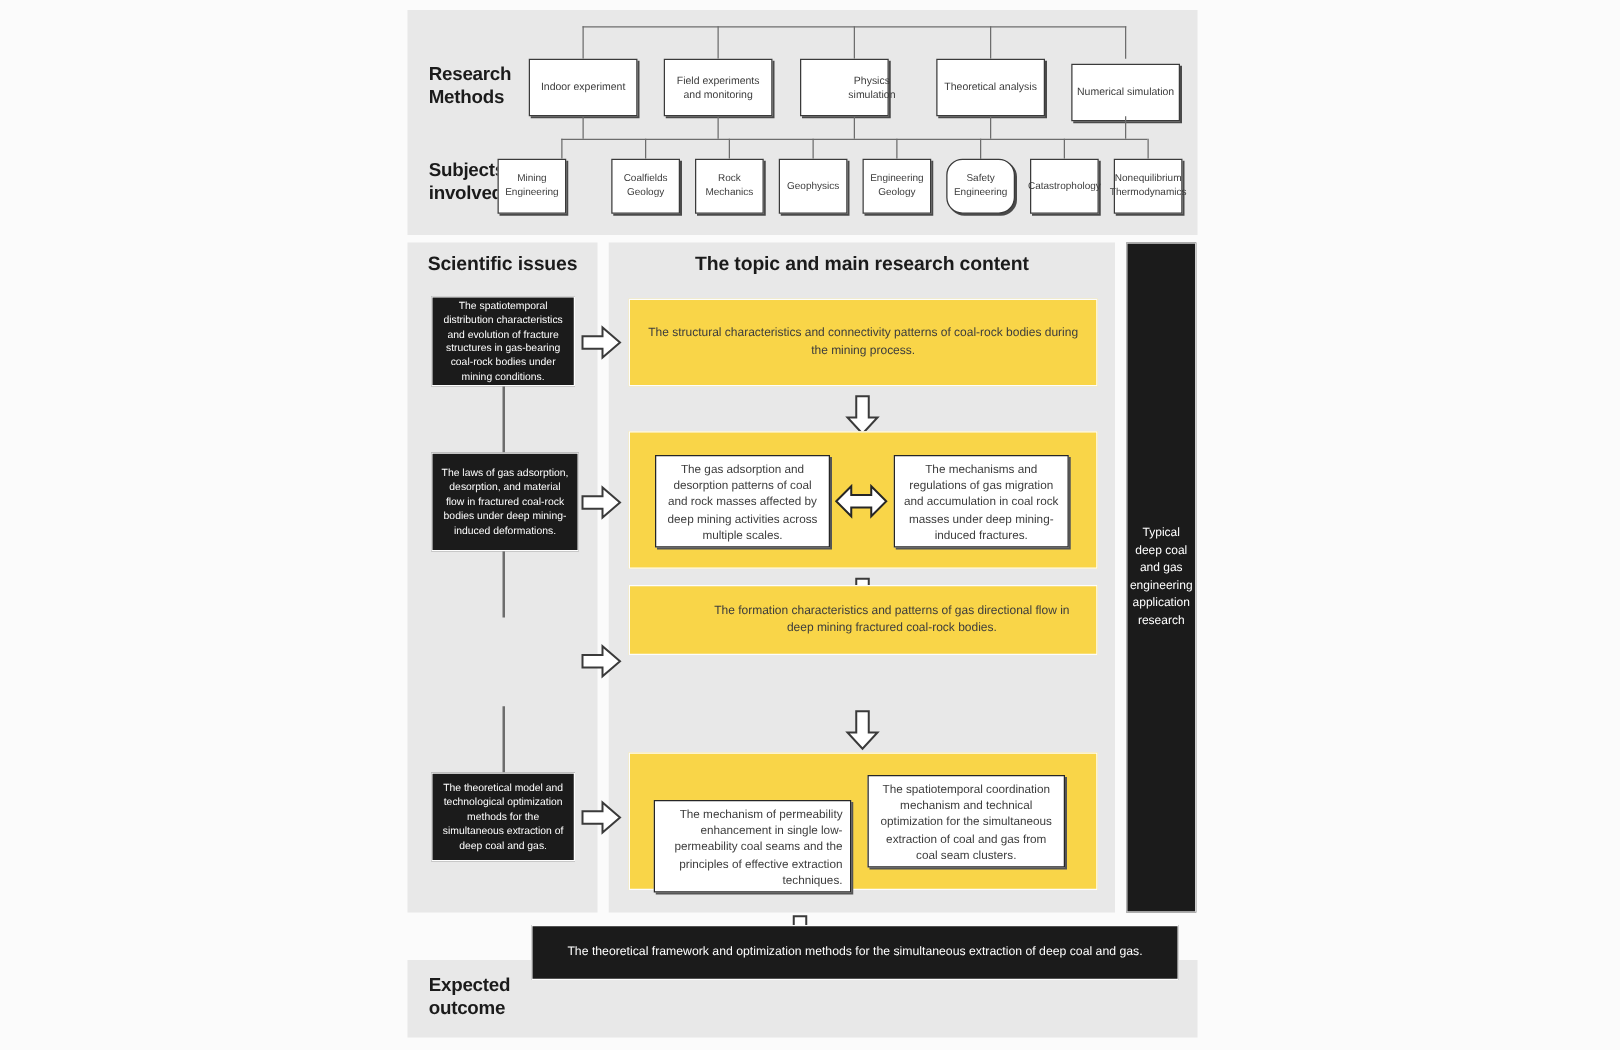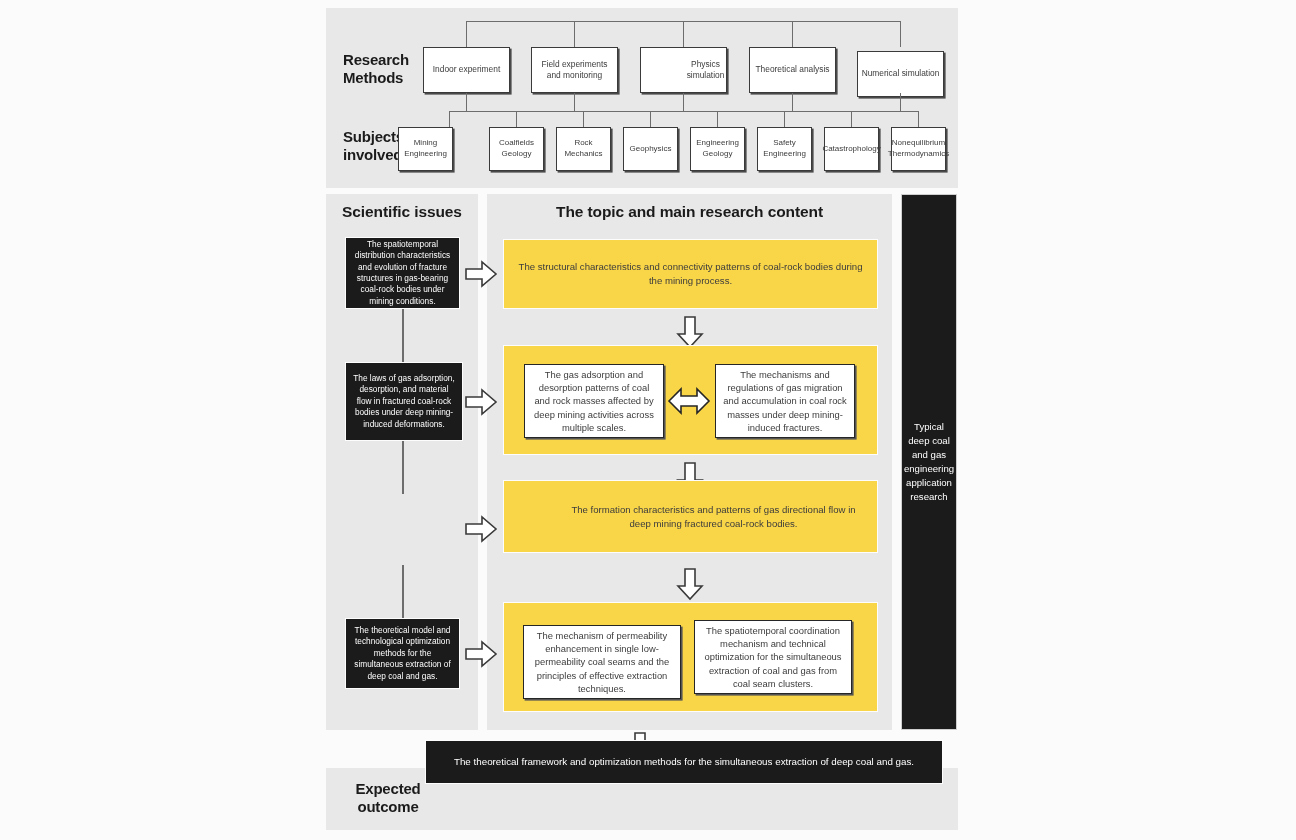--- a/index.html
+++ b/index.html
@@ -140,21 +140,21 @@
   <div class="hline" style="left:466px;top:21px;width:435px;"></div>
 
   <div class="vline" style="left:466px;top:21px;height:26px;"></div>
   <div class="vline" style="left:574px;top:21px;height:26px;"></div>
   <div class="vline" style="left:683px;top:21px;height:26px;"></div>
   <div class="vline" style="left:792px;top:21px;height:26px;"></div>
   <div class="vline" style="left:900px;top:21px;height:26px;"></div>
 
   <div class="tbox" style="left:423px;top:47px;width:87px;height:46px;">Indoor experiment</div>
   <div class="tbox" style="left:531px;top:47px;width:87px;height:46px;">Field experiments and monitoring</div>
-  <div class="tbox" style="left:640px;top:47px;width:87px;height:46px;padding-left:47px;">Physics simulation</div>
+  <div class="tbox" style="left:640px;top:47px;width:71px;height:46px;padding-left:47px;">Physics simulation</div>
   <div class="tbox" style="left:749px;top:47px;width:87px;height:46px;">Theoretical analysis</div>
   <div class="tbox" style="left:857px;top:51px;width:87px;height:46px;">Numerical simulation</div>
 
   <div class="vline" style="left:466px;top:93px;height:18px;"></div>
   <div class="vline" style="left:574px;top:93px;height:18px;"></div>
   <div class="vline" style="left:683px;top:93px;height:18px;"></div>
   <div class="vline" style="left:792px;top:93px;height:18px;"></div>
   <div class="vline" style="left:900px;top:93px;height:18px;"></div>
 
   <div class="hline" style="left:449px;top:111px;width:469px;"></div>
@@ -166,21 +166,21 @@
   <div class="vline" style="left:717px;top:111px;height:16px;"></div>
   <div class="vline" style="left:784px;top:111px;height:16px;"></div>
   <div class="vline" style="left:851px;top:111px;height:16px;"></div>
   <div class="vline" style="left:918px;top:111px;height:16px;"></div>
 
   <div class="tbox small" style="left:398px;top:127px;width:55px;height:44px;">Mining Engineering</div>
   <div class="tbox small" style="left:489px;top:127px;width:55px;height:44px;">Coalfields Geology</div>
   <div class="tbox small" style="left:556px;top:127px;width:55px;height:44px;">Rock Mechanics</div>
   <div class="tbox small" style="left:623px;top:127px;width:55px;height:44px;">Geophysics</div>
   <div class="tbox small" style="left:690px;top:127px;width:55px;height:44px;">Engineering Geology</div>
-  <div class="tbox small" style="left:757px;top:127px;width:55px;height:44px;">Safety Engineering</div>
+  <div class="tbox small" style="left:757px;top:127px;width:55px;height:44px;border-radius:13px;">Safety Engineering</div>
   <div class="tbox small" style="left:824px;top:127px;width:55px;height:44px;">Catastrophology</div>
   <div class="tbox small" style="left:891px;top:127px;width:55px;height:44px;">Nonequilibrium Thermodynamics</div>
 
   <div class="panel" style="left:326px;top:194px;width:152px;height:536px;"></div>
 
   <div class="panel" style="left:487px;top:194px;width:405px;height:536px;"></div>
 
   <div class="secthead" style="left:326px;top:203px;width:152px;">Scientific issues</div>
 
   <div class="secthead" style="left:487px;top:203px;width:405px;">The topic and main research content</div>
@@ -232,44 +232,44 @@
       <polygon points="1,14 13,2 13,9 29,9 29,2 41,14 29,26 29,19 13,19 13,26" fill="#ffffff" stroke="#262626" stroke-width="1.6" stroke-linejoin="miter"></polygon>
     </svg>
   </div>
 
   <div class="arrow" style="left:676px;top:462px;">
     <svg width="28" height="32" viewBox="0 0 28 32">
       <polygon points="9,1 19,1 19,18 26,18 14,31 2,18 9,18" fill="#ffffff" stroke="#3a3a3a" stroke-width="1.6" stroke-linejoin="miter"></polygon>
     </svg>
   </div>
 
-  <div class="ybox" style="left:503px;top:480px;width:375px;height:73px;padding-left:46px;">
+  <div class="ybox" style="left:503px;top:468px;width:375px;height:56px;padding-left:46px;">
     <div class="ytext">The formation characteristics and patterns of gas directional flow in deep mining fractured coal-rock bodies.</div>
   </div>
 
   <div class="arrow" style="left:676px;top:568px;">
     <svg width="28" height="32" viewBox="0 0 28 32">
       <polygon points="9,1 19,1 19,18 26,18 14,31 2,18 9,18" fill="#ffffff" stroke="#3a3a3a" stroke-width="1.6" stroke-linejoin="miter"></polygon>
     </svg>
   </div>
 
   <div class="ybox" style="left:503px;top:602px;width:375px;height:110px;"></div>
-  <div class="wbox" style="left:523px;top:625px;width:158px;height:74px;">The mechanism of permeability enhancement in single low-permeability coal seams and the principles of effective extraction techniques.</div>
+  <div class="wbox" style="left:523px;top:640px;width:158px;height:74px;text-align:right;">The mechanism of permeability enhancement in single low-permeability coal seams and the principles of effective extraction techniques.</div>
   <div class="wbox" style="left:694px;top:620px;width:158px;height:74px;">The spatiotemporal coordination mechanism and technical optimization for the simultaneous extraction of coal and gas from coal seam clusters.</div>
 
   <div class="blackcol" style="left:901px;top:194px;width:56px;height:536px;">
     <span>Typical deep coal and gas engineering application research</span>
   </div>
 
   <div class="arrow" style="left:626px;top:732px;">
     <svg width="28" height="32" viewBox="0 0 28 32">
       <polygon points="9,1 19,1 19,18 26,18 14,31 2,18 9,18" fill="#ffffff" stroke="#3a3a3a" stroke-width="1.6" stroke-linejoin="miter"></polygon>
     </svg>
   </div>
 
   <div class="panel" style="left:326px;top:768px;width:632px;height:62px;"></div>
 
-  <div class="rowlabel" style="left:343px;top:780px;width:90px;white-space:pre-line;text-align:center;">Expected
+  <div class="rowlabel" style="left:343px;top:780px;width:90px;white-space:pre-line;">Expected
 outcome</div>
 
   <div class="outcomebox" style="left:425px;top:740px;width:518px;height:44px;">The theoretical framework and optimization methods for the simultaneous extraction of deep coal and gas.</div>
 
 </div>
 
 </body></html>

